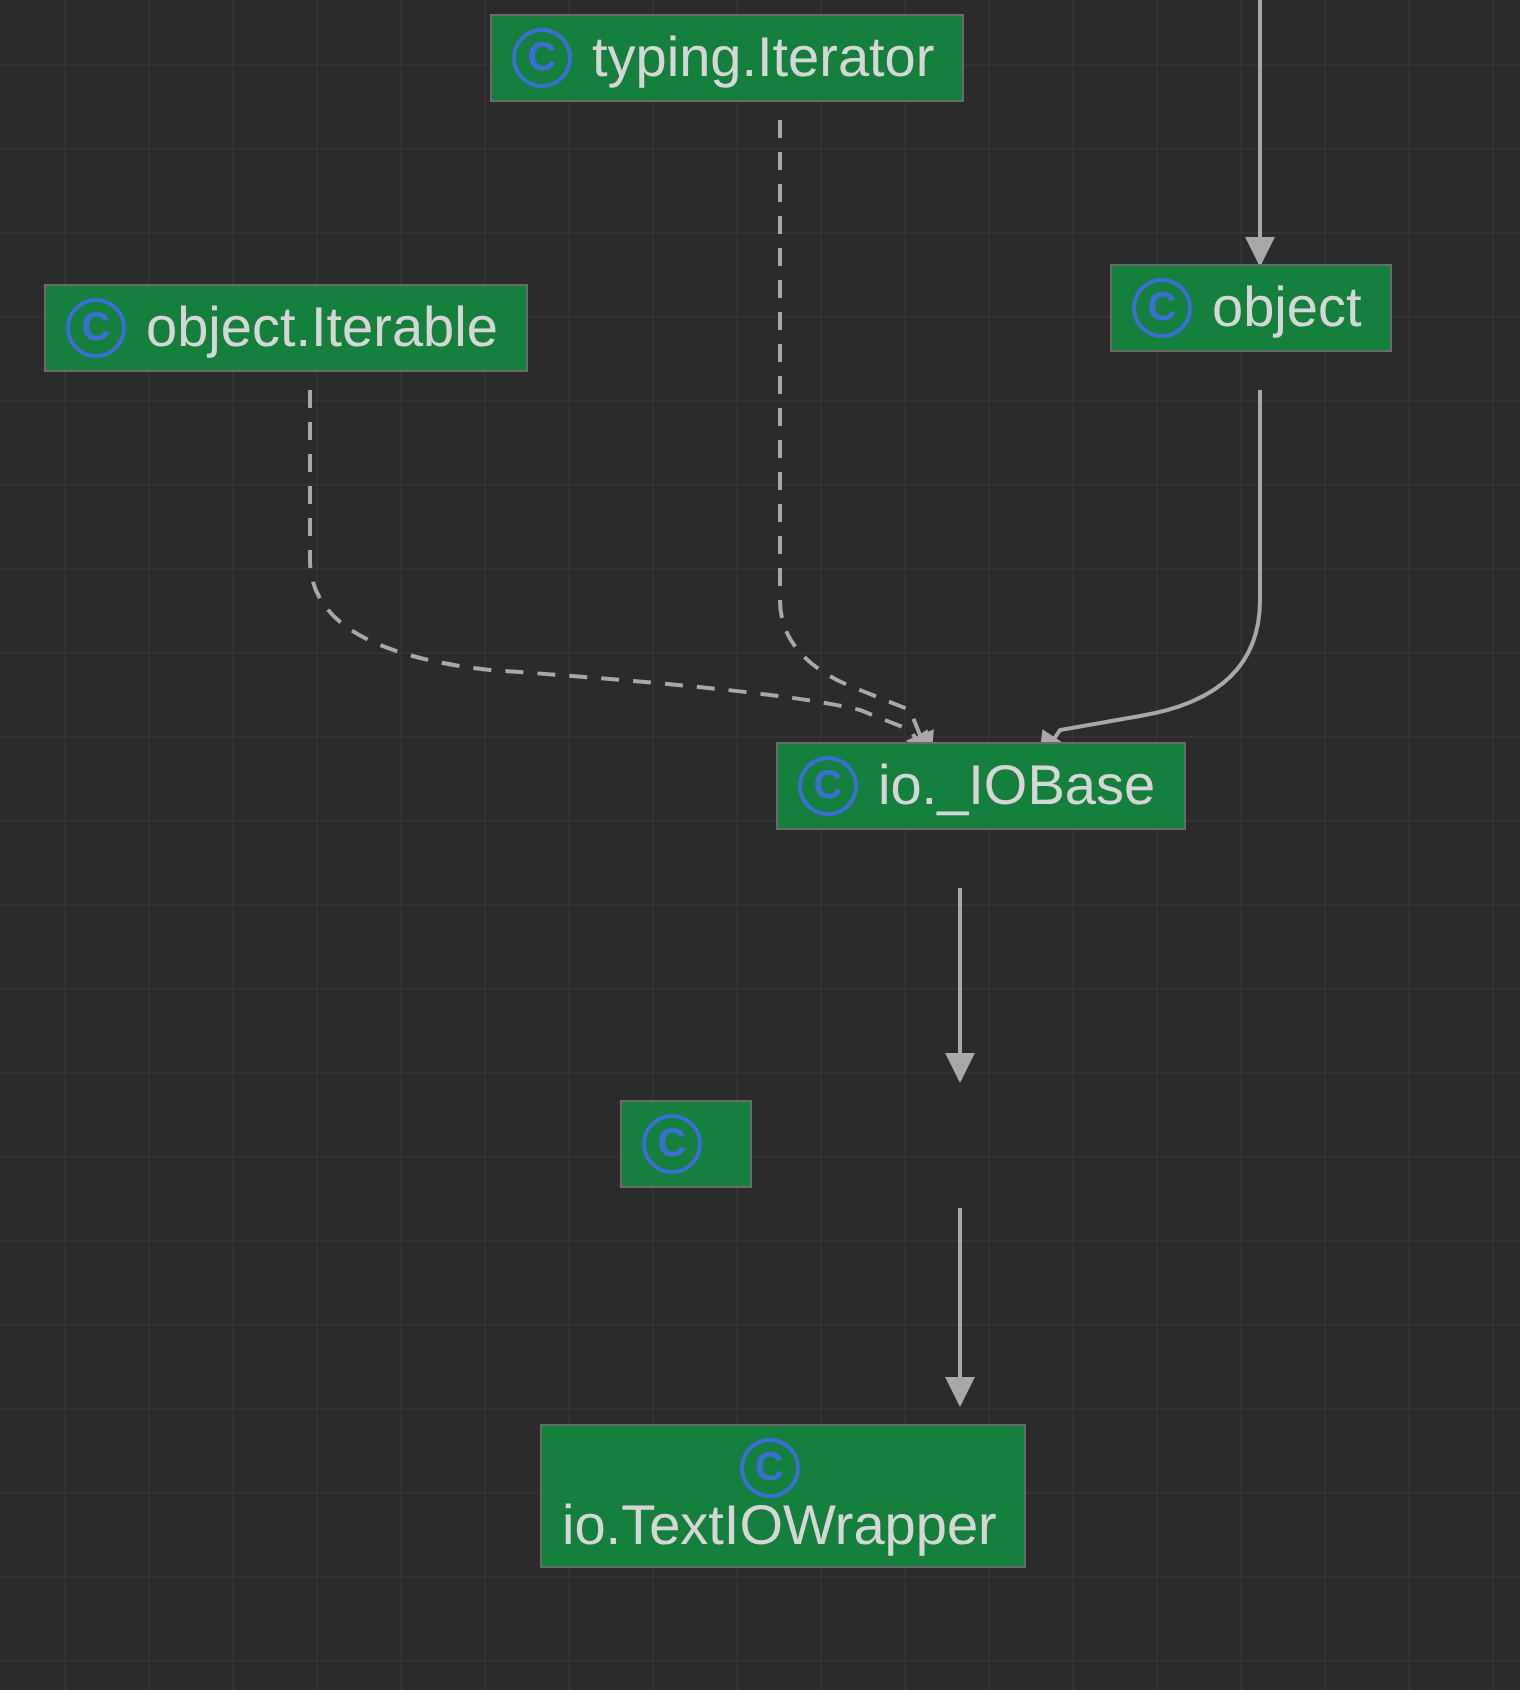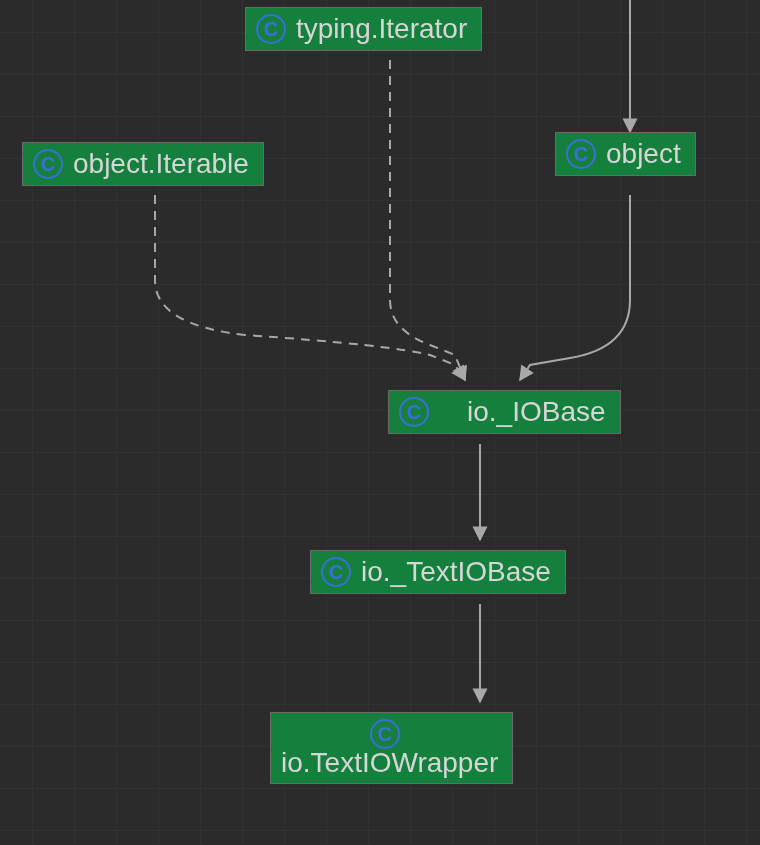--- a/index.html
+++ b/index.html
@@ -91,26 +91,25 @@
 <div class="node" style="left:22px; top:142px;">
   <span class="class-icon"></span>
   <span class="label">object.Iterable</span>
 </div>
 
 <div class="node" style="left:555px; top:132px;">
   <span class="class-icon"></span>
   <span class="label">object</span>
 </div>
 
-<div class="node" style="left:388px; top:390px;gap:28px;">
+<div class="node" style="left:388px; top:371px;">
   <span class="class-icon"></span>
   <span class="label">io._IOBase</span>
 </div>
 
 <div class="node" style="left:310px; top:550px;">
   <span class="class-icon"></span>
-  <span class="label">io._TextIOBase</span>
 </div>
 
 <div class="node" style="left:270px; top:712px;flex-direction:column;">
   <span class="class-icon"></span>
   <span class="label">io.TextIOWrapper</span>
 </div>
 
 </body></html>

